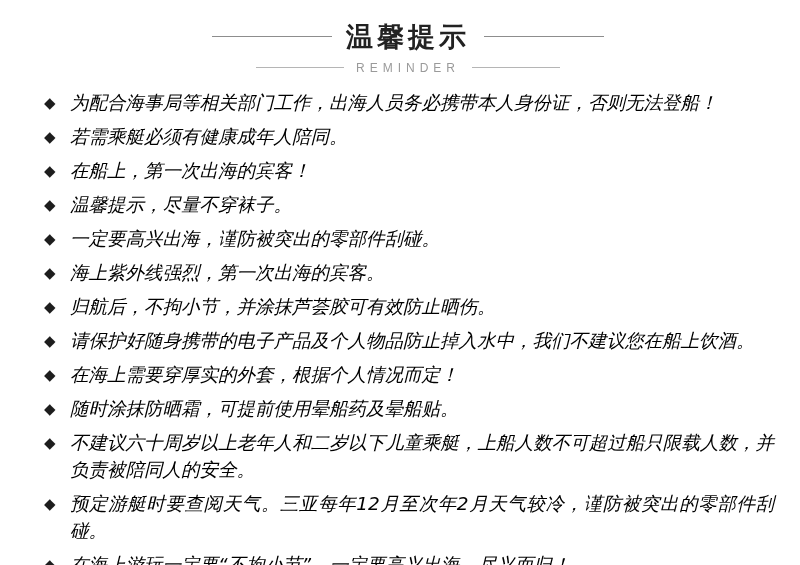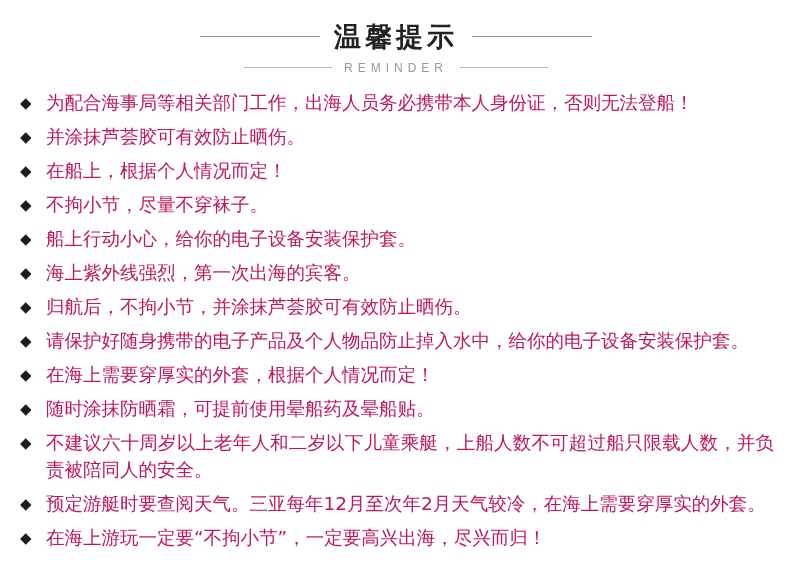--- a/index.html
+++ b/index.html
@@ -11,21 +11,21 @@
     height: 565px;
     background: #ffffff;
     font-family: "Liberation Sans", sans-serif;
     color: #1a1a1a;
     overflow: hidden;
   }
   .page {
     width: 800px;
     height: 565px;
     box-sizing: border-box;
-    padding: 18px 26px 0 18px;
+    padding: 18px 26px 0 42px;
     position: relative;
   }
 
   
   .header {
     width: 100%;
     display: flex;
     flex-direction: column;
     align-items: center;
     margin-top: 4px;
@@ -93,23 +93,24 @@
     color: #1d1d1d;
     width: 26px;
     text-align: left;
     padding-left: 2px;
   }
   .item-text {
     flex: 1 1 auto;
     font-family: "DejaVu Sans", sans-serif;
     font-size: 18.5px;
     line-height: 27px;
-    color: #be185d;
+    color: #000000;
     letter-spacing: 0px;
     text-align: justify;
+    font-style: italic;
   }
 </style>
 </head>
 <body>
 
 <div class="page">
 
   <div class="header">
     <div class="header-title-row">
       <div class="rule left"></div>
@@ -123,61 +124,61 @@
     </div>
   </div>
 
   <ul class="reminder-list">
     <li class="reminder-item">
       <span class="bullet">◆</span>
       <span class="item-text">为配合海事局等相关部门工作，出海人员务必携带本人身份证，否则无法登船！</span>
     </li>
     <li class="reminder-item">
       <span class="bullet">◆</span>
-      <span class="item-text">并涂抹芦荟胶可有效防止晒伤。</span>
+      <span class="item-text">若需乘艇必须有健康成年人陪同。</span>
     </li>
     <li class="reminder-item">
       <span class="bullet">◆</span>
-      <span class="item-text">在船上，根据个人情况而定！</span>
+      <span class="item-text">在船上，第一次出海的宾客！</span>
     </li>
     <li class="reminder-item">
       <span class="bullet">◆</span>
-      <span class="item-text">不拘小节，尽量不穿袜子。</span>
+      <span class="item-text">温馨提示，尽量不穿袜子。</span>
     </li>
     <li class="reminder-item">
       <span class="bullet">◆</span>
-      <span class="item-text">船上行动小心，给你的电子设备安装保护套。</span>
+      <span class="item-text">一定要高兴出海，谨防被突出的零部件刮碰。</span>
     </li>
     <li class="reminder-item">
       <span class="bullet">◆</span>
       <span class="item-text">海上紫外线强烈，第一次出海的宾客。</span>
     </li>
     <li class="reminder-item">
       <span class="bullet">◆</span>
       <span class="item-text">归航后，不拘小节，并涂抹芦荟胶可有效防止晒伤。</span>
     </li>
     <li class="reminder-item">
       <span class="bullet">◆</span>
-      <span class="item-text">请保护好随身携带的电子产品及个人物品防止掉入水中，给你的电子设备安装保护套。</span>
+      <span class="item-text">请保护好随身携带的电子产品及个人物品防止掉入水中，我们不建议您在船上饮酒。</span>
     </li>
     <li class="reminder-item">
       <span class="bullet">◆</span>
       <span class="item-text">在海上需要穿厚实的外套，根据个人情况而定！</span>
     </li>
     <li class="reminder-item">
       <span class="bullet">◆</span>
       <span class="item-text">随时涂抹防晒霜，可提前使用晕船药及晕船贴。</span>
     </li>
     <li class="reminder-item">
       <span class="bullet">◆</span>
       <span class="item-text">不建议六十周岁以上老年人和二岁以下儿童乘艇，上船人数不可超过船只限载人数，并负责被陪同人的安全。</span>
     </li>
     <li class="reminder-item">
       <span class="bullet">◆</span>
-      <span class="item-text">预定游艇时要查阅天气。三亚每年12月至次年2月天气较冷，在海上需要穿厚实的外套。</span>
+      <span class="item-text">预定游艇时要查阅天气。三亚每年12月至次年2月天气较冷，谨防被突出的零部件刮碰。</span>
     </li>
     <li class="reminder-item">
       <span class="bullet">◆</span>
       <span class="item-text">在海上游玩一定要“不拘小节”，一定要高兴出海，尽兴而归！</span>
     </li>
   </ul>
 
 </div>
 
 </body></html>

